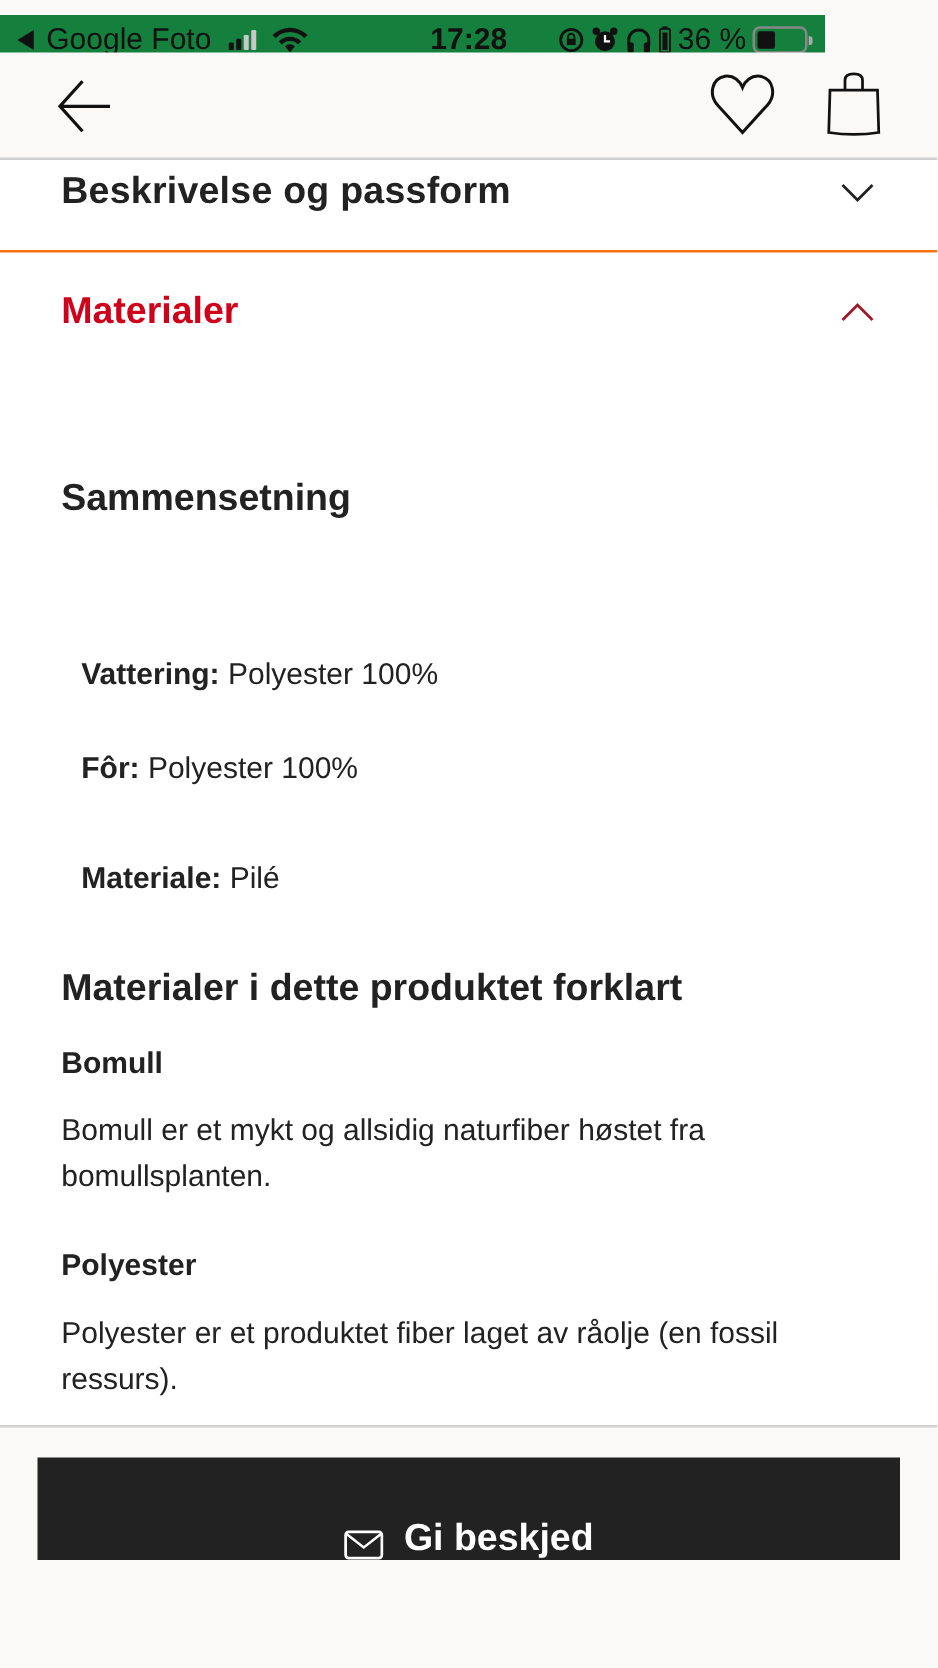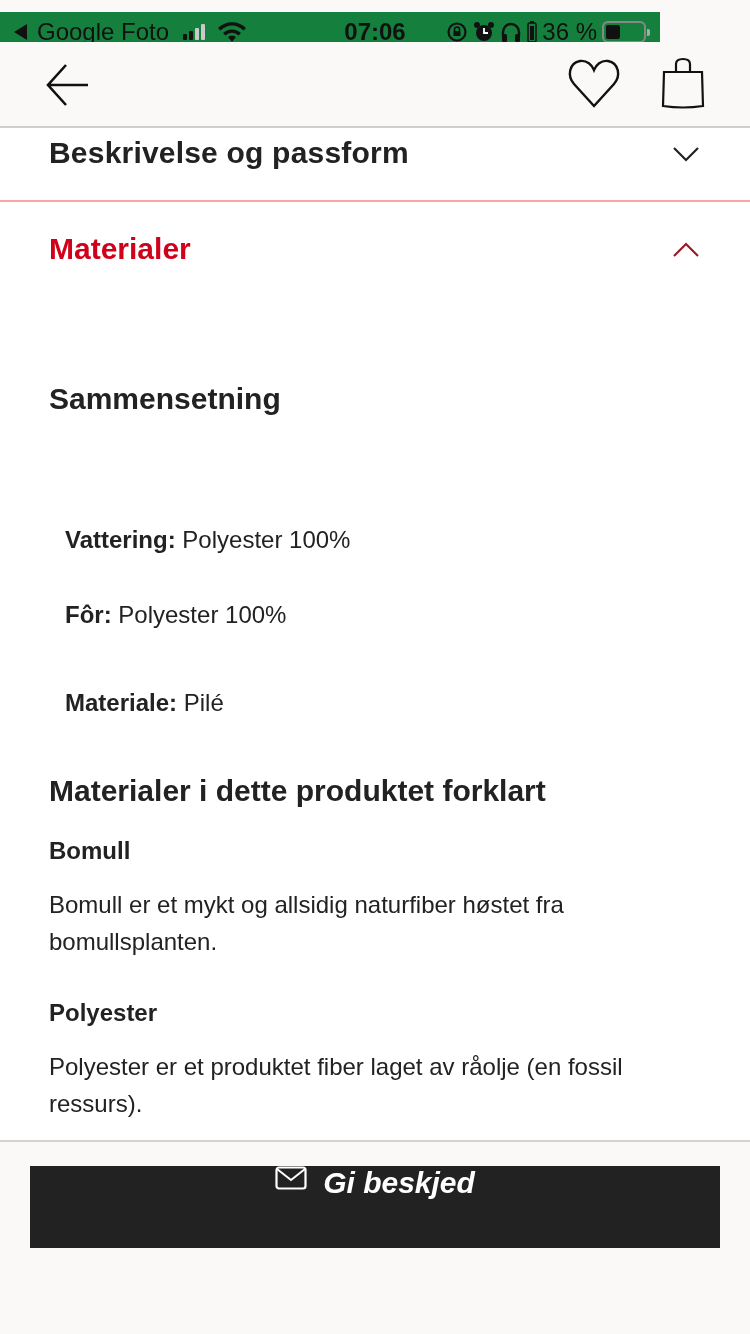--- a/index.html
+++ b/index.html
@@ -17,35 +17,35 @@
     .battery { width: 44px; height: 22px; border: 2px solid #888; border-radius: 6px; position: relative; padding: 2px; }
     .battery .fill { width: 14px; height: 100%; background: #111; border-radius: 2px; }
     .battery::after { content: ""; position: absolute; right: -6px; top: 6px; width: 3px; height: 7px; background: #aaa; border-radius: 0 2px 2px 0; }
 
     .nav-bar { position: absolute; top: 42px; left: 0; width: 750px; height: 86px; background: #faf9f8; border-bottom: 2px solid #cfcfcf; }
     .nav-back { position: absolute; left: 44px; top: 18px; width: 50px; height: 50px; cursor: pointer; }
     .nav-heart { position: absolute; left: 566px; top: 16px; width: 56px; height: 52px; cursor: pointer; }
     .nav-bag { position: absolute; left: 660px; top: 14px; width: 46px; height: 54px; cursor: pointer; }
 
     .content { position: absolute; top: 128px; left: 0; width: 750px; height: 1012px; background: #fff; overflow: hidden; }
-    .accordion-head { position: relative; height: 74px; border-bottom: 2px solid #fca5a5; cursor: pointer; }
+    .accordion-head { position: relative; height: 74px; border-bottom: 2px solid #f97316; cursor: pointer; }
     .accordion-head .title { position: absolute; left: 49px; top: 8px; font-size: 30px; font-weight: bold; color: #222; letter-spacing: 0.2px; }
     .accordion-head .chev { position: absolute; left: 672px; top: 16px; width: 28px; height: 20px; }
     .accordion-open { position: relative; height: 98px; cursor: pointer; }
     .accordion-open .title { position: absolute; left: 49px; top: 30px; font-size: 30px; font-weight: bold; color: #d0021b; }
     .accordion-open .chev { position: absolute; left: 672px; top: 38px; width: 28px; height: 20px; }
 
     .section-heading { position: absolute; left: 49px; font-size: 30px; font-weight: bold; color: #222; }
     .comp-line { position: absolute; left: 49px; font-size: 24px; color: #222; }
     .comp-line b { font-weight: bold; margin-left: 16px; }
     .sub-heading { position: absolute; left: 49px; font-size: 24px; font-weight: bold; color: #222; }
     .para { position: absolute; left: 49px; width: 620px; font-size: 24px; line-height: 37px; color: #222; }
 
     .footer { position: absolute; top: 1140px; left: 0; width: 750px; height: 194px; background: #faf9f8; border-top: 2px solid #d4d2d0; }
-    .cta { position: absolute; left: 30px; top: 24px; width: 690px; height: 82px; background: #222; display: flex; align-items: flex-start; justify-content: center; gap: 16px; cursor: pointer; font-style: italic; }
+    .cta { position: absolute; left: 30px; top: 24px; width: 690px; height: 82px; background: #222; display: flex; align-items: flex-end; justify-content: center; gap: 16px; cursor: pointer; }
     .cta-label { color: #fff; font-size: 30px; font-weight: bold; }
   </style>
 </head>
 <body>
 
 <div class="status-bar">
   <div class="sb-left">
     <span class="sb-back-tri"></span>
     <span>Google Foto</span>
     <span class="signal">
@@ -53,21 +53,21 @@
         <span style="height:9px"></span>
         <span class="off" style="height:12px"></span>
         <span class="off" style="height:16px"></span>
     </span>
     <svg width="30" height="22" viewBox="0 0 30 22" style="margin-left:6px">
       <path d="M15 21 L11 16 A6 6 0 0 1 19 16 Z" fill="#111"></path>
       <path d="M6 12 A13 13 0 0 1 24 12 L21.5 14.5 A9 9 0 0 0 8.5 14.5 Z" fill="#111"></path>
       <path d="M1 7 A20 20 0 0 1 29 7 L26.5 9.5 A16 16 0 0 0 3.5 9.5 Z" fill="#111"></path>
     </svg>
   </div>
-  <div class="sb-time">07:06</div>
+  <div class="sb-time">17:28</div>
   <div class="sb-right">
     <svg width="22" height="22" viewBox="0 0 22 22">
       <circle cx="11" cy="11" r="8.5" fill="none" stroke="#111" stroke-width="2.2"></circle>
       <rect x="7.5" y="10" width="7" height="5" fill="#111"></rect>
       <path d="M8.5 10 V8.5 A2.5 2.5 0 0 1 13.5 8.5 V10" fill="none" stroke="#111" stroke-width="1.6"></path>
     </svg>
     <svg width="22" height="22" viewBox="0 0 22 22">
       <circle cx="11" cy="12" r="8" fill="#111"></circle>
       <path d="M11 7 V12 H15" stroke="#fff" stroke-width="1.8" fill="none"></path>
       <circle cx="4" cy="4" r="3" fill="#111"></circle>

